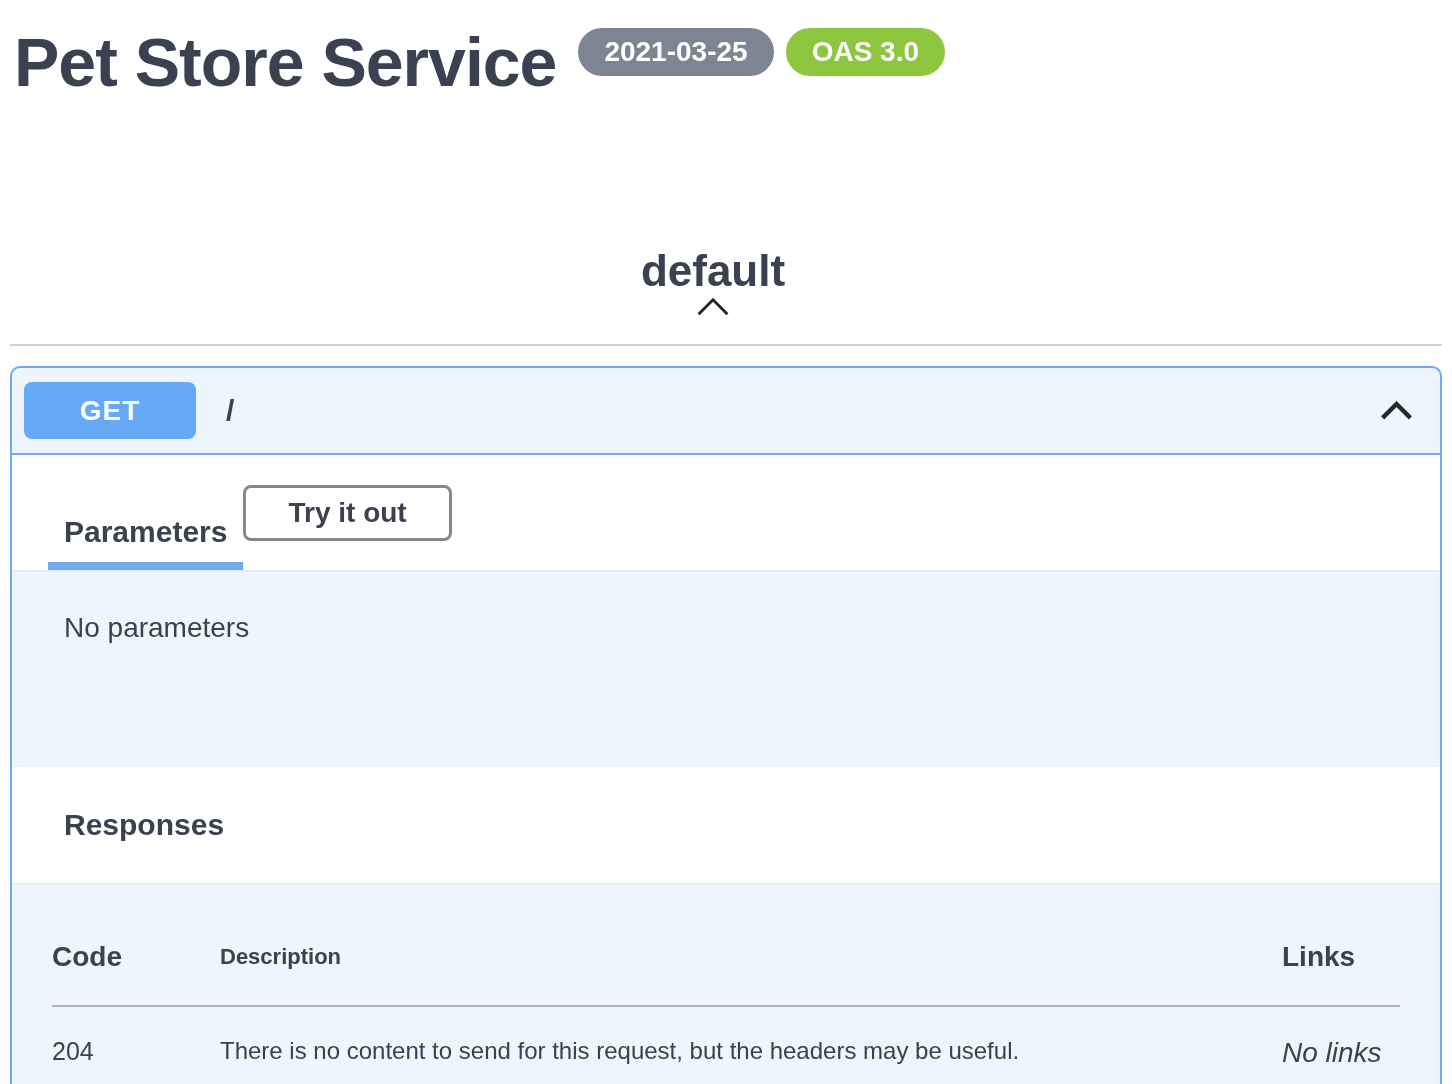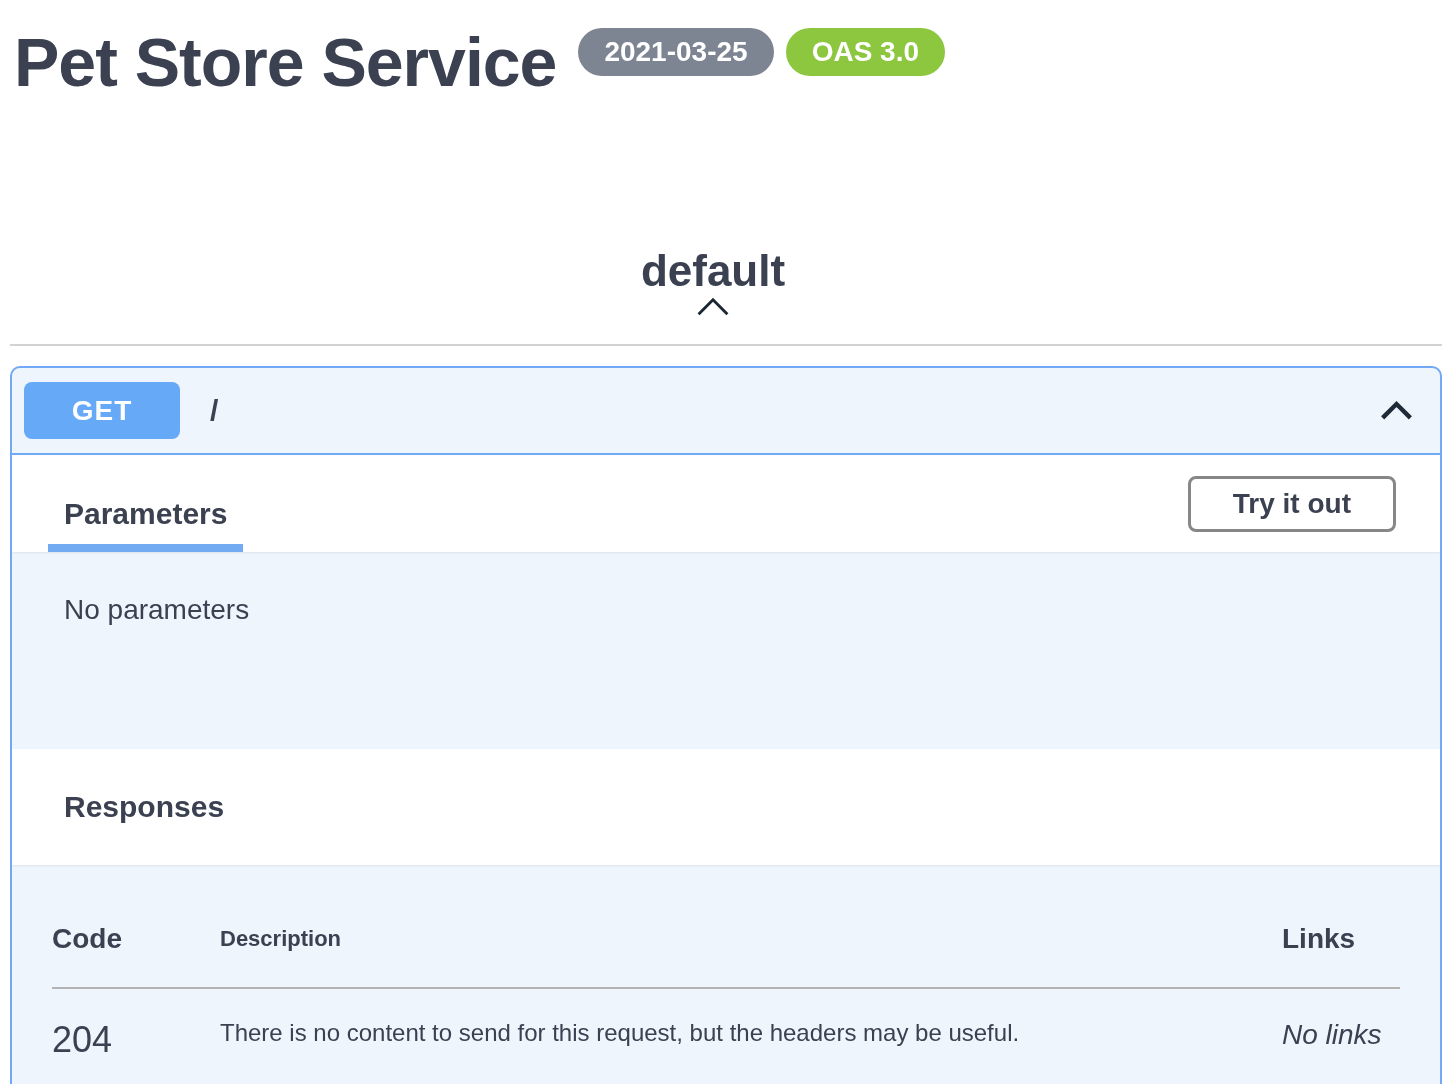--- a/index.html
+++ b/index.html
@@ -32,29 +32,29 @@
   .tag-title{font-size:44px;font-weight:700;color:var(--text-dark);}
   .chevron{display:inline-flex;align-items:center;justify-content:center;cursor:pointer;color:#1b2633;}
   .tag-divider{margin:26px 10px 0 10px;border-bottom:2px solid var(--divider-gray);}
 
   
   .opblock{margin:20px 10px 0 10px;border:2px solid var(--block-border);border-radius:10px;
     background:var(--block-bg);overflow:hidden;}
 
   .opblock-summary{display:flex;align-items:center;padding:14px 25px 14px 12px;
     border-bottom:2px solid var(--block-border);cursor:pointer;}
-  .method-btn{width:156px;height:57px;background:var(--accent-blue);border:none;border-radius:8px;
+  .method-btn{width:172px;height:57px;background:var(--accent-blue);border:none;border-radius:8px;
     color:#ffffff;font-family:"Liberation Sans",sans-serif;font-size:28px;font-weight:700;letter-spacing:1px;
     display:flex;align-items:center;justify-content:center;cursor:pointer;}
   .op-path{margin-left:30px;font-size:30px;font-weight:600;color:var(--text-dark);}
   .summary-chevron{margin-left:auto;}
 
   
-  .section-header{background:#ffffff;display:flex;justify-content:space-between;
-    padding:0 44px 0 36px;height:97px;box-shadow:0 1px 2px rgba(0,0,0,.08);position:relative;}
+  .section-header{background:#ffffff;display:flex;justify-content:flex-start;
+    padding:0 44px 0 36px;height:115px;box-shadow:0 1px 2px rgba(0,0,0,.08);position:relative;}
   .tab-item{align-self:flex-end;padding:0 16px;border-bottom:8px solid var(--tab-underline);
     font-size:30px;font-weight:700;color:var(--text-dark);line-height:60px;cursor:pointer;}
   .try-btn{align-self:center;background:#ffffff;border:3px solid var(--btn-border);border-radius:8px;
     font-family:"Liberation Sans",sans-serif;font-size:28px;font-weight:700;color:var(--text-dark);
     padding:9px 42px;cursor:pointer;}
 
   
   .params-body{height:197px;padding:42px 36px 0 52px;}
   .no-params{font-size:28px;color:var(--text-dark);}
 
@@ -67,21 +67,21 @@
   .responses-body{height:253px;padding:58px 40px 0 40px;}
   .resp-table{width:100%;border-collapse:collapse;table-layout:fixed;}
   .resp-table col.c-code{width:168px;}
   .resp-table col.c-links{width:118px;}
   .resp-table th{text-align:left;font-weight:700;color:var(--text-dark);
     padding:0 0 32px 0;border-bottom:2px solid var(--table-line);vertical-align:middle;}
   .th-code{font-size:28px;}
   .th-desc{font-size:22px;}
   .th-links{font-size:28px;}
   .resp-table td{padding-top:30px;vertical-align:top;color:var(--text-dark);}
-  .td-code{font-size:36px;}
+  .td-code{font-size:25px;}
   .td-desc{font-size:24px;padding-right:40px;}
   .td-links{font-size:28px;font-style:italic;}
 </style>
 </head>
 <body>
 
 <div class="info">
   <h1 class="page-title">Pet Store Service</h1>
   <div class="badges">
     <span class="badge badge-version">2021-03-25</span>

